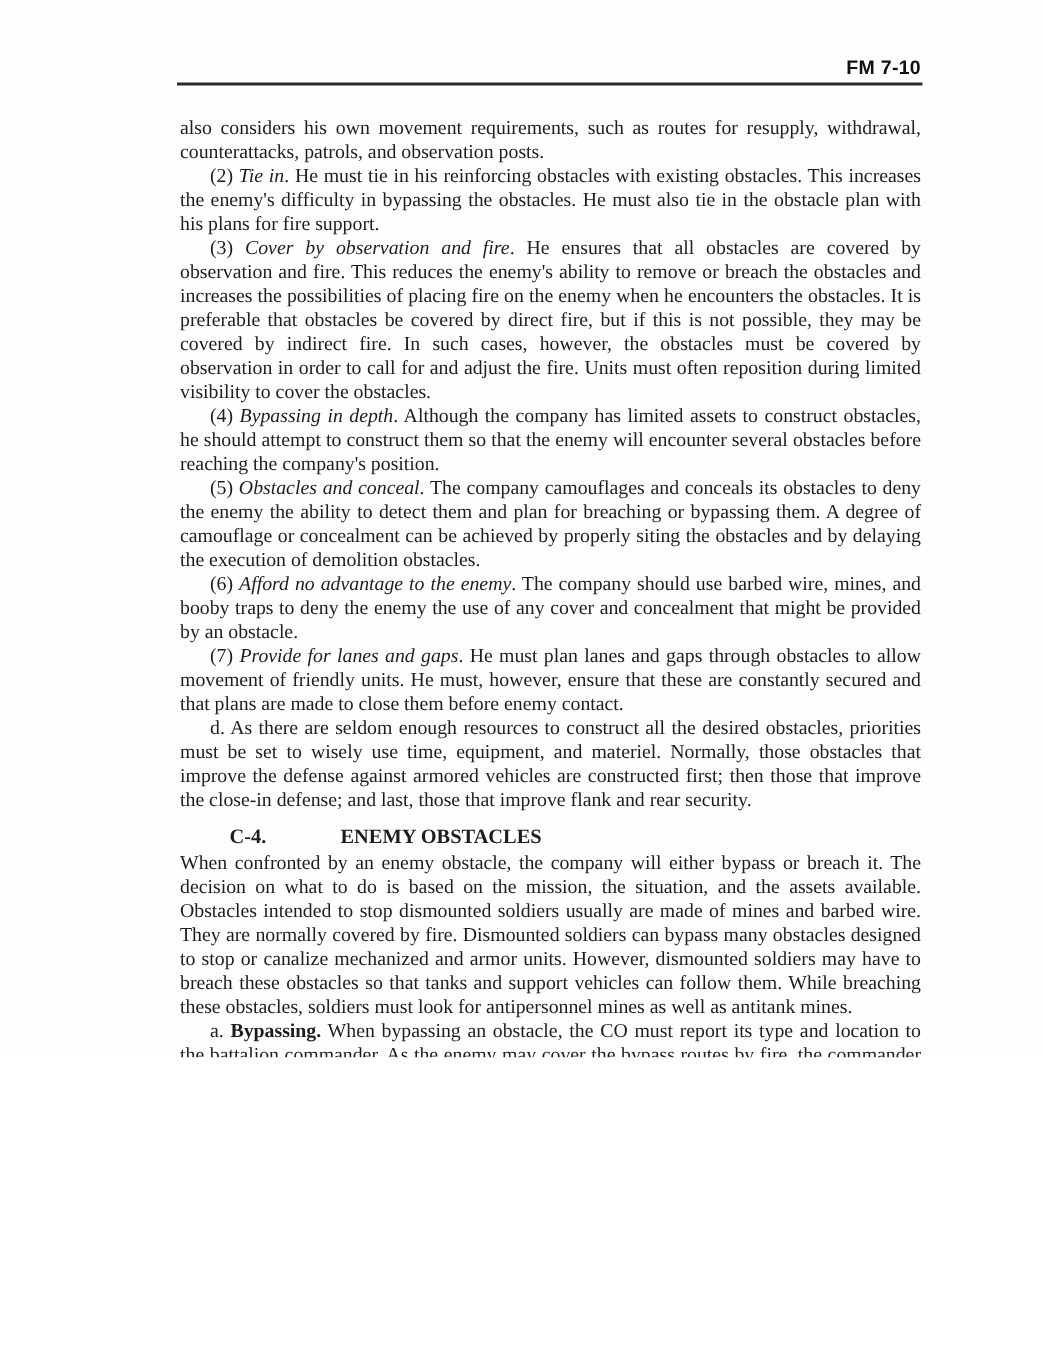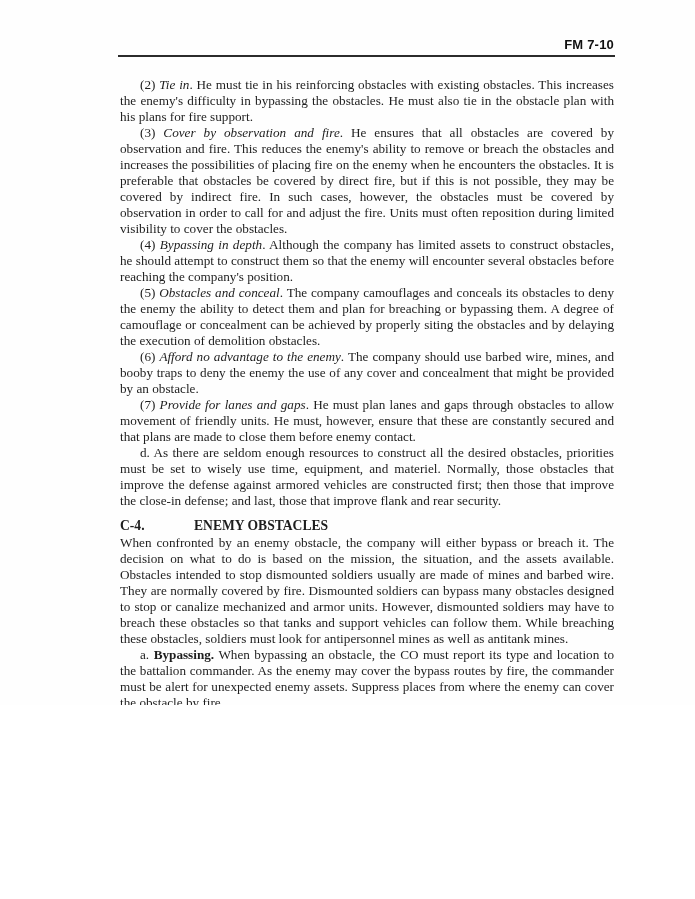--- a/index.html
+++ b/index.html
@@ -54,20 +54,21 @@
   .heading {
     margin: 9px 0 1px 0;
     font-size: 13.6px;
     font-weight: bold;
     line-height: 16px;
     text-align: left;
   }
   .h-num {
     display: inline-block;
     width: 74px;
+    margin-left: 33px;
   }
   .page-num {
     position: absolute;
     top: 845px;
     left: 120px;
     width: 494px;
     text-align: right;
     font-family: "Liberation Sans", sans-serif;
     font-weight: bold;
     font-size: 10px;
@@ -75,20 +76,21 @@
   }
 </style>
 </head>
 <body>
 
 <div class="page">
   <div class="doc-code">FM 7-10</div>
   <div class="rule rule-top"></div>
 
   <div class="body">
+      <p class="para"><span>also considers his own movement requirements, such as routes for resupply, withdrawal, counterattacks, patrols, and observation posts.</span></p>
       <p class="para indent"><span>(2) </span><span class="it">Tie in</span><span>. He must tie in his reinforcing obstacles with existing obstacles. This increases the enemy's difficulty in bypassing the obstacles. He must also tie in the obstacle plan with his plans for fire support.</span></p>
       <p class="para indent"><span>(3) </span><span class="it">Cover by observation and fire</span><span>. He ensures that all obstacles are covered by observation and fire. This reduces the enemy's ability to remove or breach the obstacles and increases the possibilities of placing fire on the enemy when he encounters the obstacles. It is preferable that obstacles be covered by direct fire, but if this is not possible, they may be covered by indirect fire. In such cases, however, the obstacles must be covered by observation in order to call for and adjust the fire. Units must often reposition during limited visibility to cover the obstacles.</span></p>
       <p class="para indent"><span>(4) </span><span class="it">Bypassing in depth</span><span>. Although the company has limited assets to construct obstacles, he should attempt to construct them so that the enemy will encounter several obstacles before reaching the company's position.</span></p>
       <p class="para indent"><span>(5) </span><span class="it">Obstacles and conceal</span><span>. The company camouflages and conceals its obstacles to deny the enemy the ability to detect them and plan for breaching or bypassing them. A degree of camouflage or concealment can be achieved by properly siting the obstacles and by delaying the execution of demolition obstacles.</span></p>
       <p class="para indent"><span>(6) </span><span class="it">Afford no advantage to the enemy</span><span>. The company should use barbed wire, mines, and booby traps to deny the enemy the use of any cover and concealment that might be provided by an obstacle.</span></p>
       <p class="para indent"><span>(7) </span><span class="it">Provide for lanes and gaps</span><span>. He must plan lanes and gaps through obstacles to allow movement of friendly units. He must, however, ensure that these are constantly secured and that plans are made to close them before enemy contact.</span></p>
       <p class="para indent"><span>d. As there are seldom enough resources to construct all the desired obstacles, priorities must be set to wisely use time, equipment, and materiel. Normally, those obstacles that improve the defense against armored vehicles are constructed first; then those that improve the close-in defense; and last, those that improve flank and rear security.</span></p>
       <h2 class="heading"><span class="h-num">C-4.</span><span>ENEMY OBSTACLES</span></h2>
       <p class="para"><span>When confronted by an enemy obstacle, the company will either bypass or breach it. The decision on what to do is based on the mission, the situation, and the assets available. Obstacles intended to stop dismounted soldiers usually are made of mines and barbed wire. They are normally covered by fire. Dismounted soldiers can bypass many obstacles designed to stop or canalize mechanized and armor units. However, dismounted soldiers may have to breach these obstacles so that tanks and support vehicles can follow them. While breaching these obstacles, soldiers must look for antipersonnel mines as well as antitank mines.</span></p>
       <p class="para indent"><span>a. </span><span class="bd">Bypassing.</span><span> When bypassing an obstacle, the CO must report its type and location to the battalion commander. As the enemy may cover the bypass routes by fire, the commander must be alert for unexpected enemy assets. Suppress places from where the enemy can cover the obstacle by fire.</span></p>

